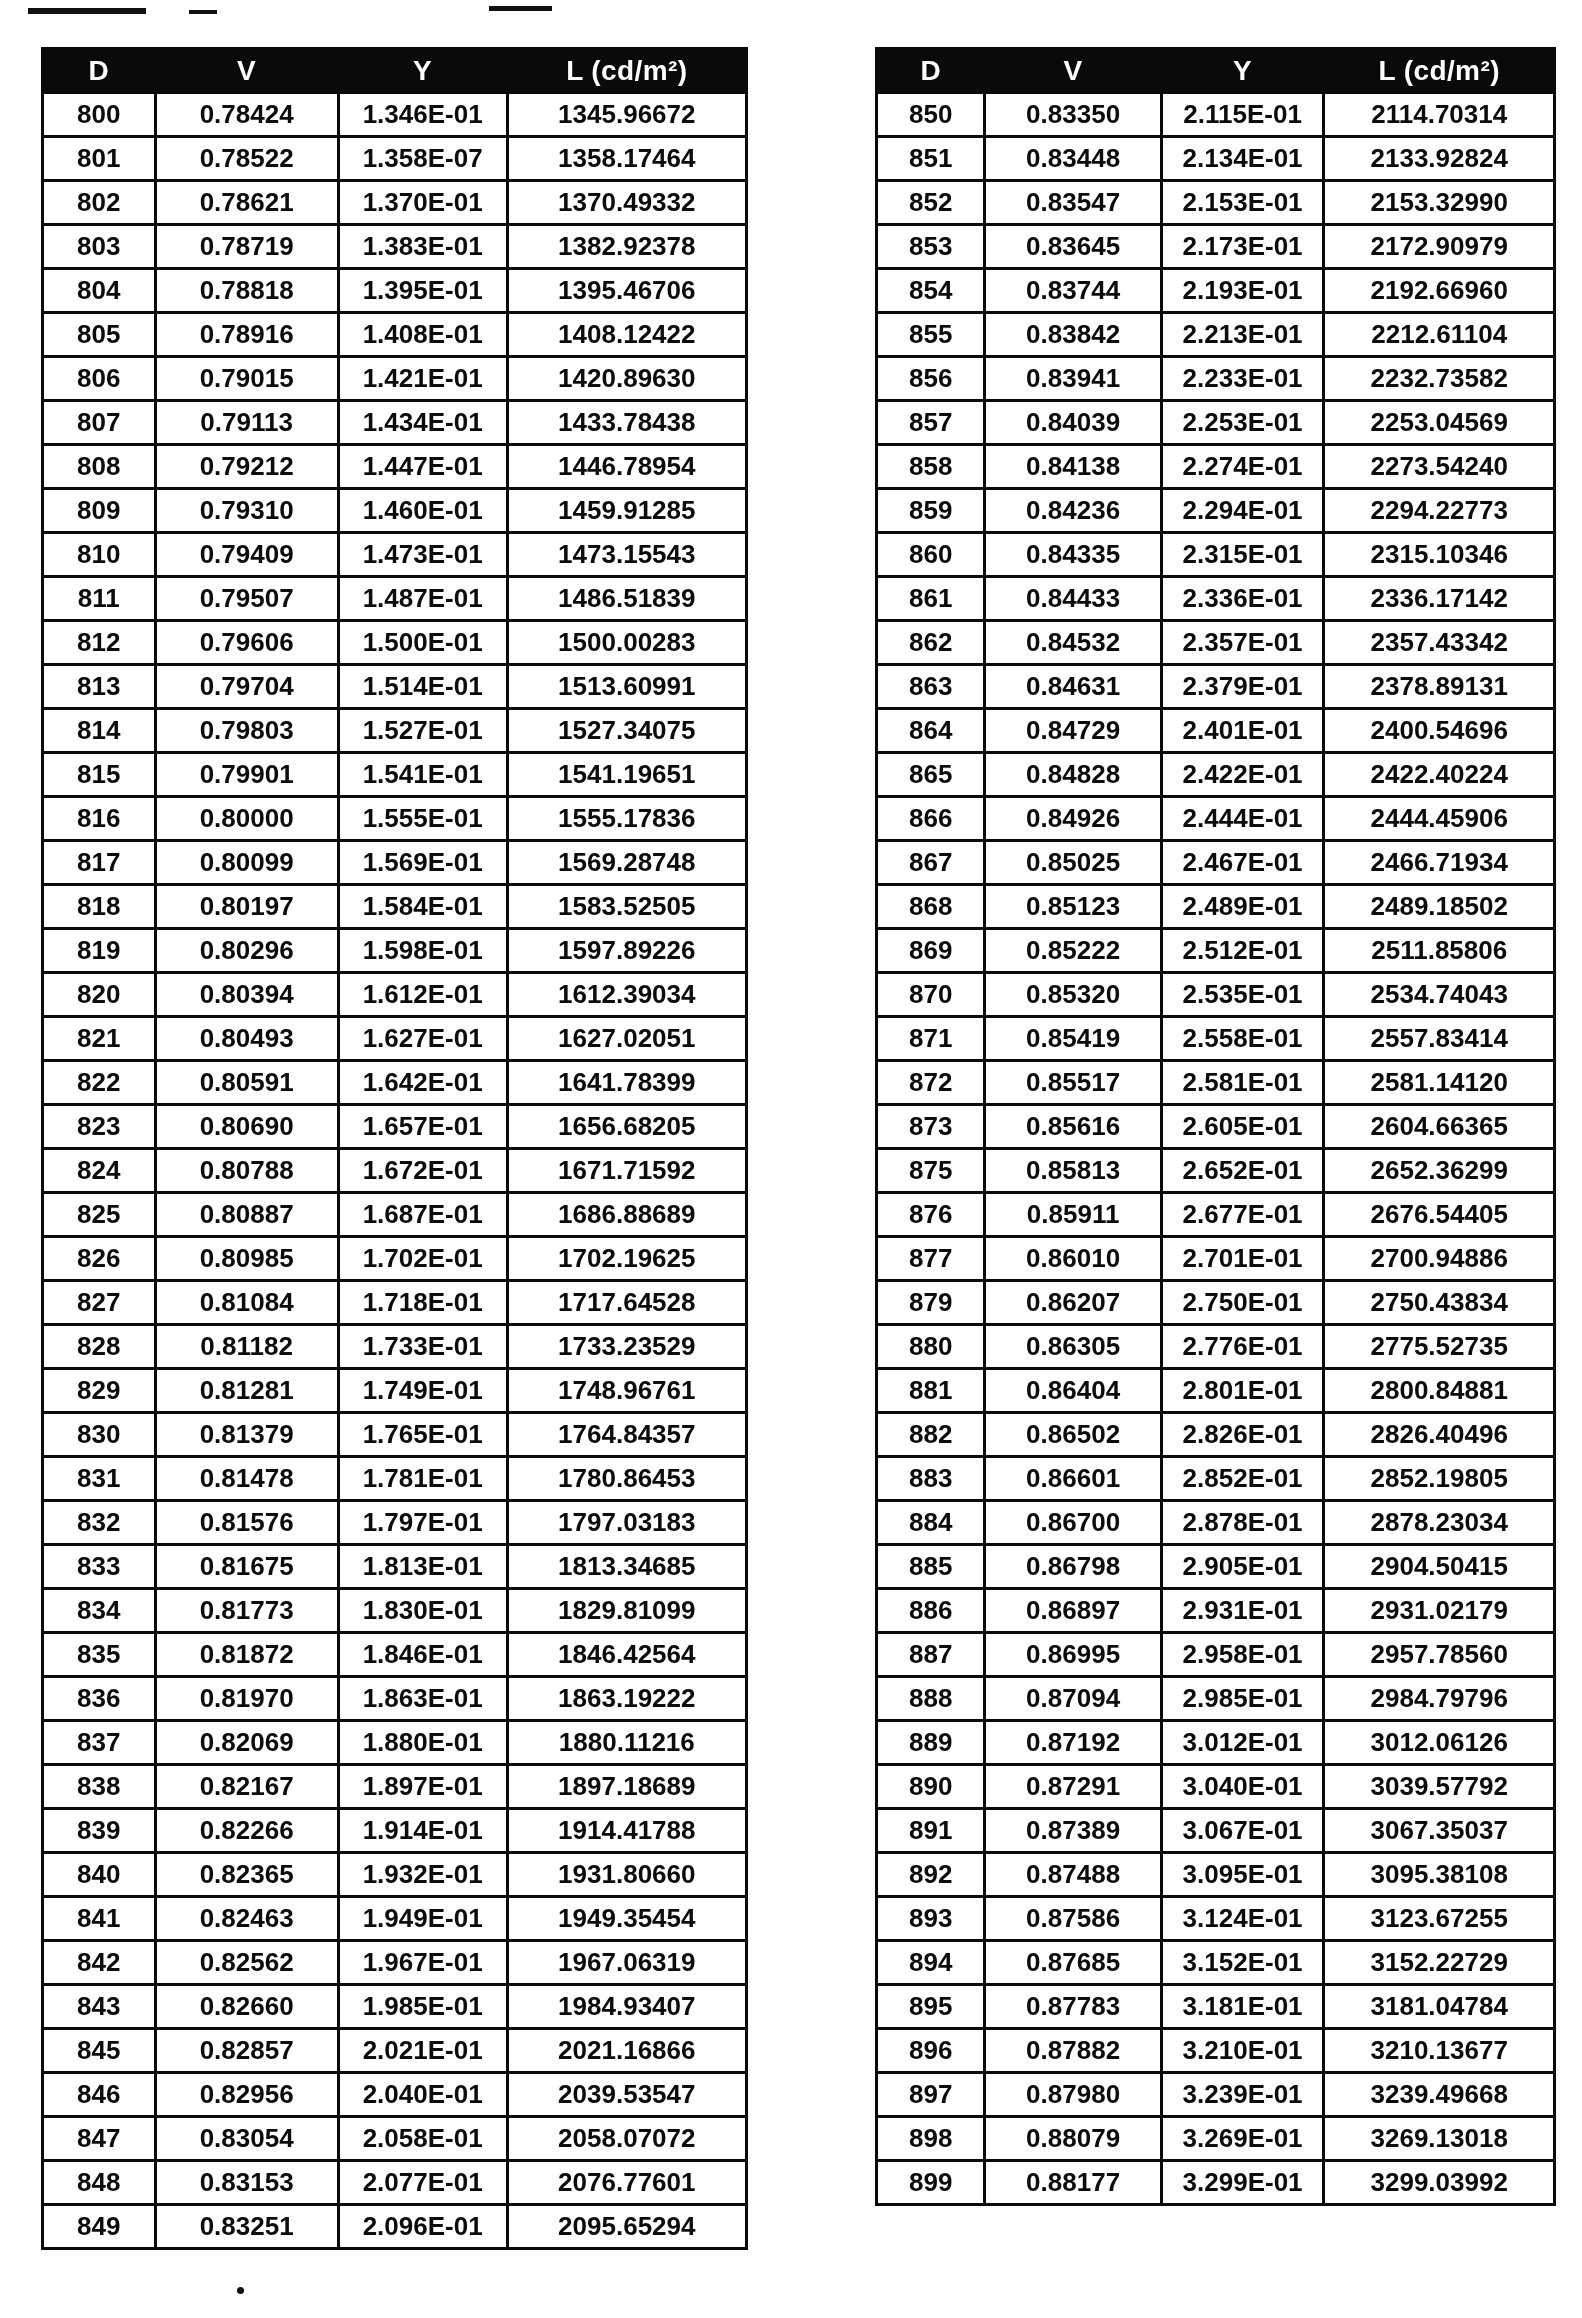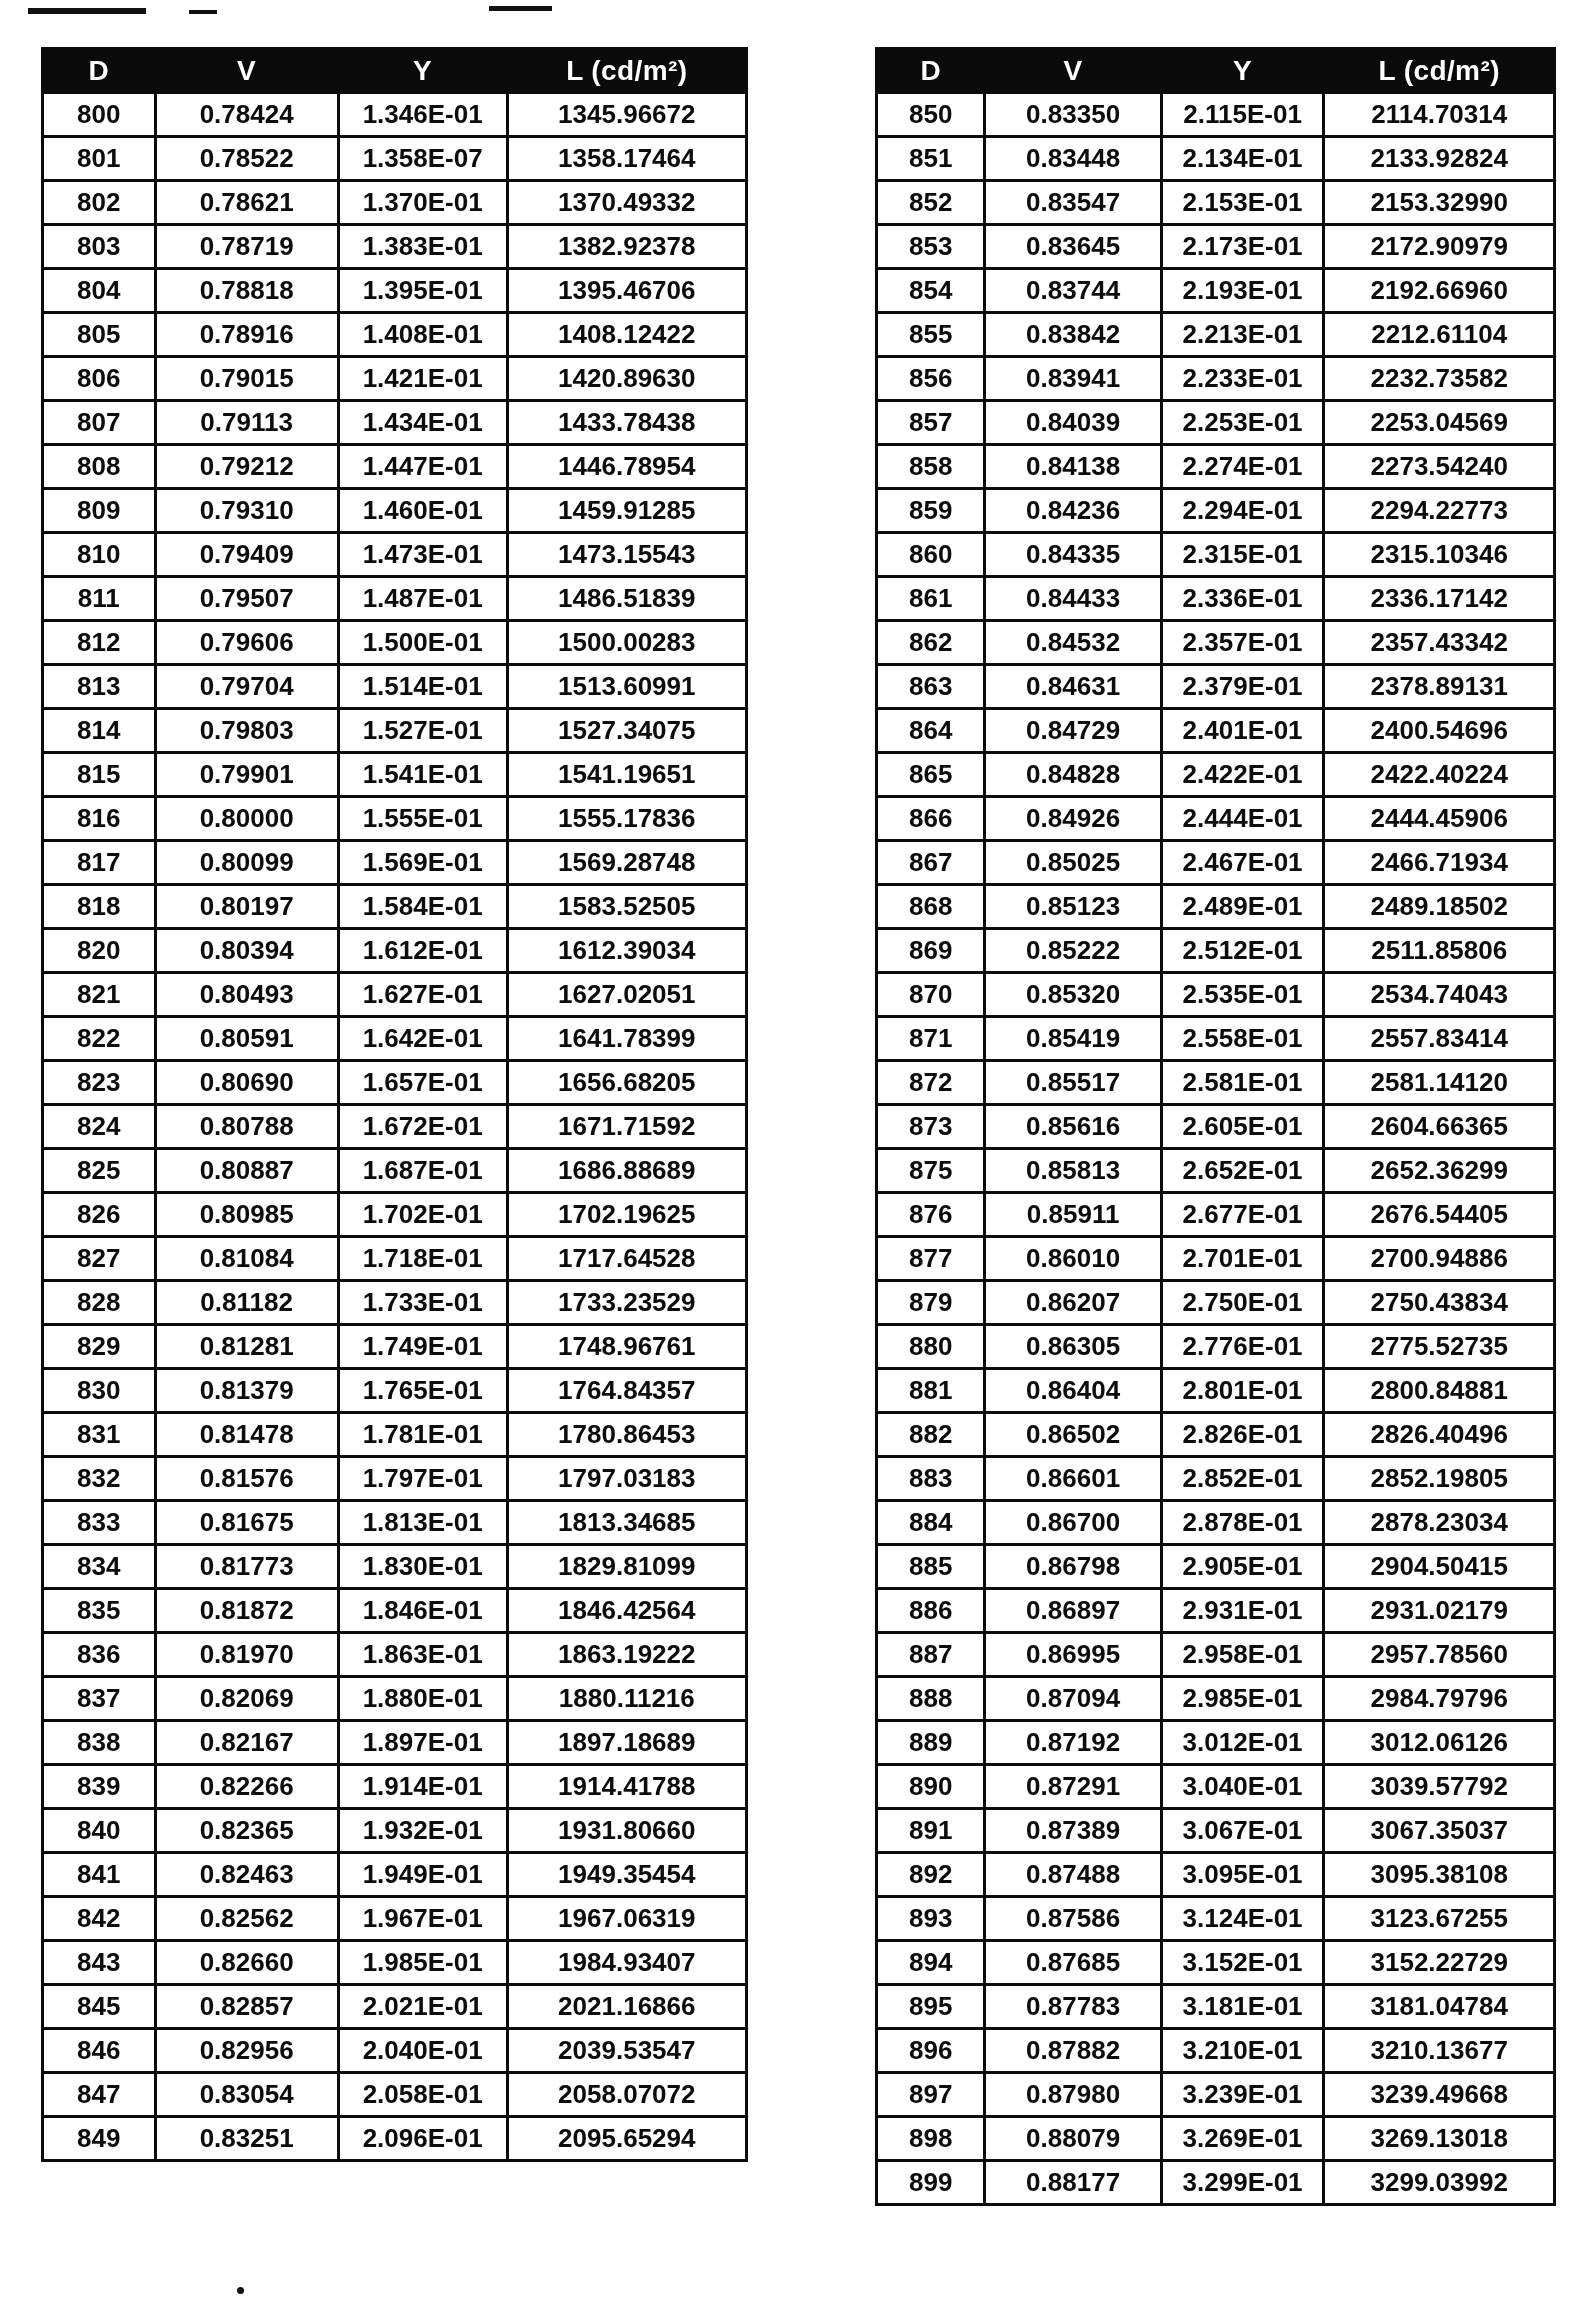--- a/index.html
+++ b/index.html
@@ -188,20 +188,26 @@
           <td>1.569E-01</td>
           <td>1569.28748</td>
         </tr>
         <tr>
           <td>818</td>
           <td>0.80197</td>
           <td>1.584E-01</td>
           <td>1583.52505</td>
         </tr>
         <tr>
+          <td>819</td>
+          <td>0.80296</td>
+          <td>1.598E-01</td>
+          <td>1597.89226</td>
+        </tr>
+        <tr>
           <td>820</td>
           <td>0.80394</td>
           <td>1.612E-01</td>
           <td>1612.39034</td>
         </tr>
         <tr>
           <td>821</td>
           <td>0.80493</td>
           <td>1.627E-01</td>
           <td>1627.02051</td>
@@ -348,20 +354,26 @@
           <td>846</td>
           <td>0.82956</td>
           <td>2.040E-01</td>
           <td>2039.53547</td>
         </tr>
         <tr>
           <td>847</td>
           <td>0.83054</td>
           <td>2.058E-01</td>
           <td>2058.07072</td>
+        </tr>
+        <tr>
+          <td>848</td>
+          <td>0.83153</td>
+          <td>2.077E-01</td>
+          <td>2076.77601</td>
         </tr>
         <tr>
           <td>849</td>
           <td>0.83251</td>
           <td>2.096E-01</td>
           <td>2095.65294</td>
         </tr>
       </tbody>
   </table>
 

